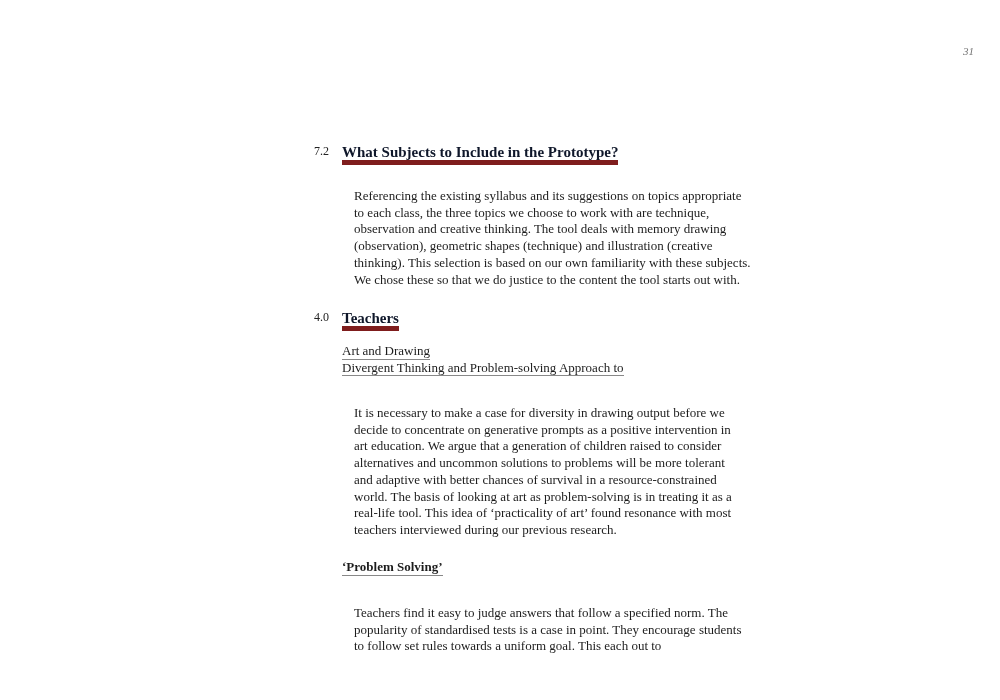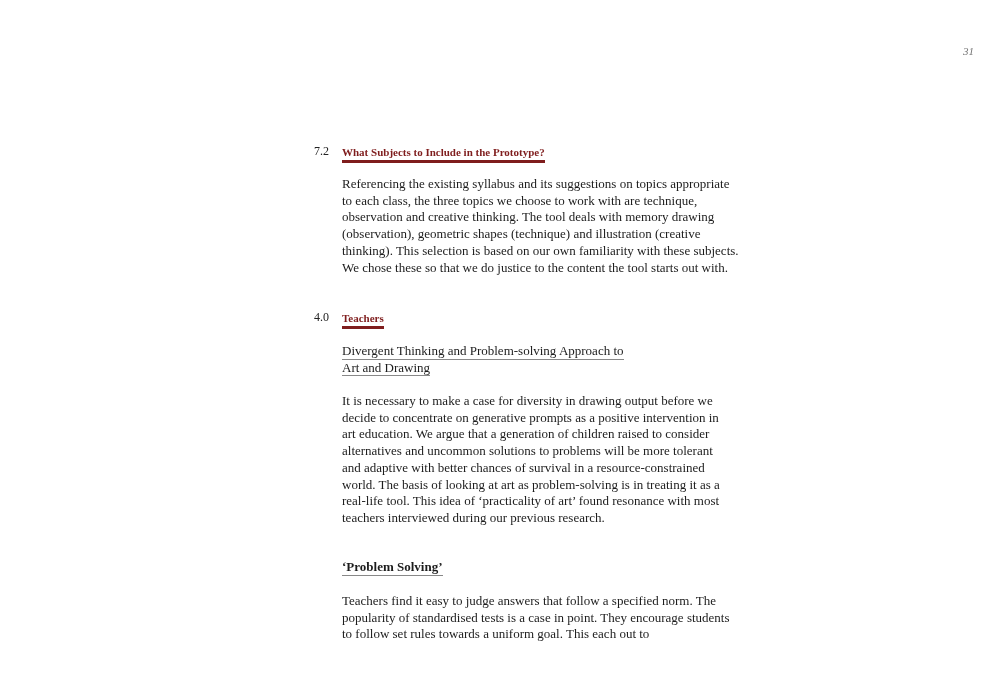--- a/index.html
+++ b/index.html
@@ -34,38 +34,38 @@
       left: 0;
       top: 0;
       font-size: 12px;
       font-family: "Liberation Serif", serif;
       color: #222;
     }
     .sec-title {
       position: absolute;
       left: 28px;
       top: 0;
-      font-size: 11px;
+      font-size: 15px;
       font-weight: bold;
       font-family: "Liberation Serif", serif;
-      color: #7f1d1d;
-      border-bottom: 3px solid #7f1d1d;
+      color: #0f172a;
+      border-bottom: 5px solid #7f1d1d;
       padding-bottom: 0px;
       line-height: 16px;
       white-space: nowrap;
     }
     .para {
       position: absolute;
       left: 342px;
       width: 400px;
       font-size: 13px;
       line-height: 16.7px;
       font-family: "Liberation Serif", serif;
       color: #1c1c1c;
-      margin: 0;
+      margin: 12px;
     }
     .subhead {
       position: absolute;
       left: 342px;
       font-size: 13px;
       line-height: 16.7px;
       font-family: "Liberation Serif", serif;
       color: #1c1c1c;
     }
     .subhead .line {
@@ -89,22 +89,22 @@
   </div>
 
   <p class="para" style="top:176px;">Referencing the existing syllabus and its suggestions on topics appropriate to each class, the three topics we choose to work with are technique, observation and creative thinking. The tool deals with memory drawing (observation), geometric shapes (technique) and illustration (creative thinking). This selection is based on our own familiarity with these subjects. We chose these so that we do justice to the content the tool starts out with.</p>
 
   <div class="section" style="top:310px;">
     <span class="sec-num">4.0</span>
     <span class="sec-title">Teachers</span>
   </div>
 
   <div class="subhead" style="top:343px;">
+    <span class="line-wrap"><span class="line">Art and Drawing</span></span>
     <span class="line-wrap"><span class="line">Divergent Thinking and Problem-solving Approach to</span></span>
-    <span class="line-wrap"><span class="line">Art and Drawing</span></span>
   </div>
 
   <p class="para" style="top:393px; width:385px;">It is necessary to make a case for diversity in drawing output before we decide to concentrate on generative prompts as a positive intervention in art education. We argue that a generation of children raised to consider alternatives and uncommon solutions to problems will be more tolerant and adaptive with better chances of survival in a resource-constrained world. The basis of looking at art as problem-solving is in treating it as a real-life tool. This idea of ‘practicality of art’ found resonance with most teachers interviewed during our previous research.</p>
 
   <div class="subhead" style="top:559px;font-weight:bold;">
     <span class="line-wrap"><span class="line">‘Problem Solving’</span></span>
   </div>
 
   <p class="para" style="top:593px; width:395px;">Teachers find it easy to judge answers that follow a specified norm. The popularity of standardised tests is a case in point. They encourage students to follow set rules towards a uniform goal. This each out to</p>
 

